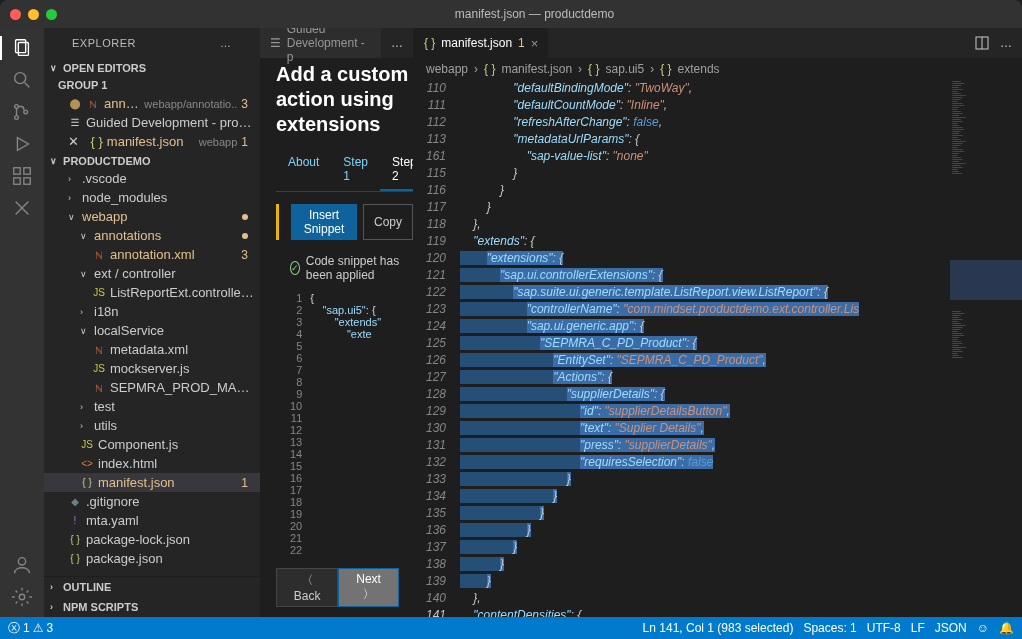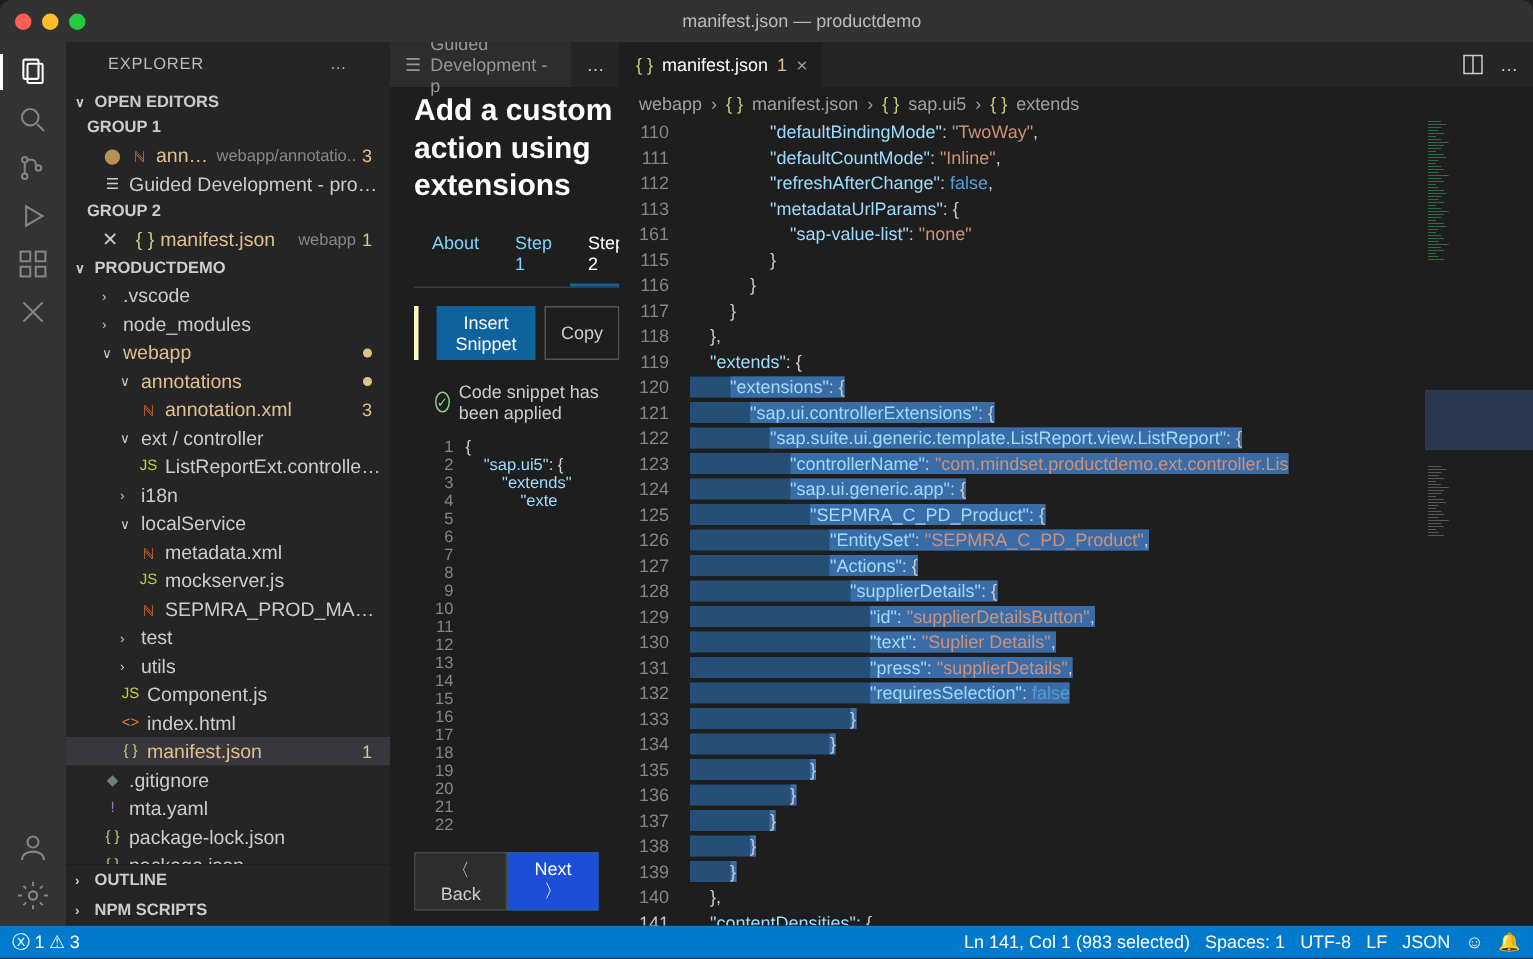--- a/index.html
+++ b/index.html
@@ -48,38 +48,38 @@
 .tab.active { background: #1e1e1e; color: #fff; }
 .tab .x { color: #999; font-size: 13px; }
 .tabbar .sp { flex: 1; }
 .tabbar .act { display: flex; align-items: center; gap: 10px; padding: 0 10px; color: #ccc; }
 
 .guided-body { padding: 4px 0 10px 16px; flex: 1; display: flex; flex-direction: column; overflow: hidden; }
 .gd-title { font-size: 20px; font-weight: 600; color: #fff; line-height: 1.25; margin-bottom: 12px; }
 .gd-tabs { display: flex; border-bottom: 1px solid #3c3c3c; }
 .gd-tab { padding: 6px 12px; font-size: 12px; color: #7dd3fc; cursor: pointer; }
 .gd-tab.active { border-bottom: 2px solid #0e639c; color: #fff; }
-.gd-btns { display: flex; gap: 6px; margin: 12px 0 8px 0; border-left: 3px solid #fef9c3; padding-left: 12px; }
+.gd-btns { display: flex; gap: 6px; margin: 12px 0 8px 0; border-left: 3px solid #eab308; padding-left: 12px; }
 .gd-btn { background: #0e639c; color: #fff; padding: 4px 10px; font-size: 12px; border: none; cursor: pointer; }
 .gd-btn.sec { background: transparent; color: #ccc; border: 1px solid #555; }
 .gd-msg { display: flex; align-items: center; gap: 6px; padding: 6px 0 10px 14px; font-size: 12px; color: #ccc; }
 .gd-msg .ok { width: 14px; height: 14px; border: 1.5px solid #89d185; border-radius: 50%; display: flex; align-items: center; justify-content: center; color: #89d185; font-size: 9px; }
 
 .mini-editor { margin-left: 14px; font-family: Menlo, monospace; font-size: 11px; color: #d4d4d4; display: flex; flex: 1; overflow: hidden; }
 .mini-ln { color: #858585; text-align: right; padding-right: 8px; }
 .mini-cd { flex: 1; white-space: pre; overflow: hidden; }
 
 .gd-nav { display: flex; justify-content: space-between; padding: 10px 14px 0 0; }
 .nav-btn { background: #2d2d2d; border: 1px solid #454545; color: #ccc; padding: 3px 14px; font-size: 12px; cursor: pointer; }
-.nav-btn.primary { background: #1d4ed8; border-color: #0e639c; color: #fff; }
+.nav-btn.primary { background: #737373; border-color: #0e639c; color: #fff; }
 
 .breadcrumb { height: 22px; display: flex; align-items: center; gap: 6px; padding: 0 12px; font-size: 12px; color: #a0a0a0; }
 .bc-ic { color: #cccc7a; }
 
-.code-wrap { flex: 1; display: flex; overflow: hidden; position: relative; }
+.code-wrap { flex: 1; display: flex; overflow: hidden; position: relative; font-style: italic; }
 .gutter { width: 46px; color: #858585; font-family: Menlo, monospace; font-size: 12px; line-height: 17px; text-align: right; padding-right: 14px; padding-top: 0; background: #1e1e1e; }
 .gutter .cur { color: #c6c6c6; }
 .codelines { flex: 1; font-family: Menlo, monospace; font-size: 12px; line-height: 17px; white-space: pre; overflow: hidden; }
 .minimap { width: 72px; background: #1e1e1e; position: relative; overflow: hidden; }
 .mm-blob { position: absolute; left: 2px; font-size: 2px; line-height: 2px; color: #4a6; letter-spacing: -0.3px; white-space: pre; opacity: 0.6; }
 .mm-hl { position: absolute; left: 0; right: 0; background: rgba(70,120,200,0.3); }
 
 .t-k { color: #9cdcfe; } .t-s { color: #ce9178; } .t-b { color: #569cd6; }
 .sel { background: #264f78; }
 .sel-inner { background: #3a6da8; }
@@ -173,21 +173,20 @@
         <span class="ic" style="color:#b39254">⬤</span>
           <span class="ic" style="color:#cc6633">ℕ</span>
         <span class="nm">annotation.xml</span>
         <span class="path">webapp/annotatio..</span>
         <span class="badge">3</span>
       </div>
       <div class="sb-item d1">
         <span class="ic">☰</span>
           <span class="nm">Guided Development - productdemo</span>
       </div>
-      <div class="sb-grp">GROUP 2</div>
       <div class="sb-item d1 orange">
         <span style="color:#ccc">✕</span>&nbsp;<span style="color:#cccc7a">{ }</span>
         <span class="nm">manifest.json</span>
         <span class="path">webapp</span>
         <span class="badge">1</span>
       </div>
     </div>
 
     <div class="sb-lbl"><span class="chev">∨</span>&nbsp;<span>PRODUCTDEMO</span></div>
     <div class="file-tree">

